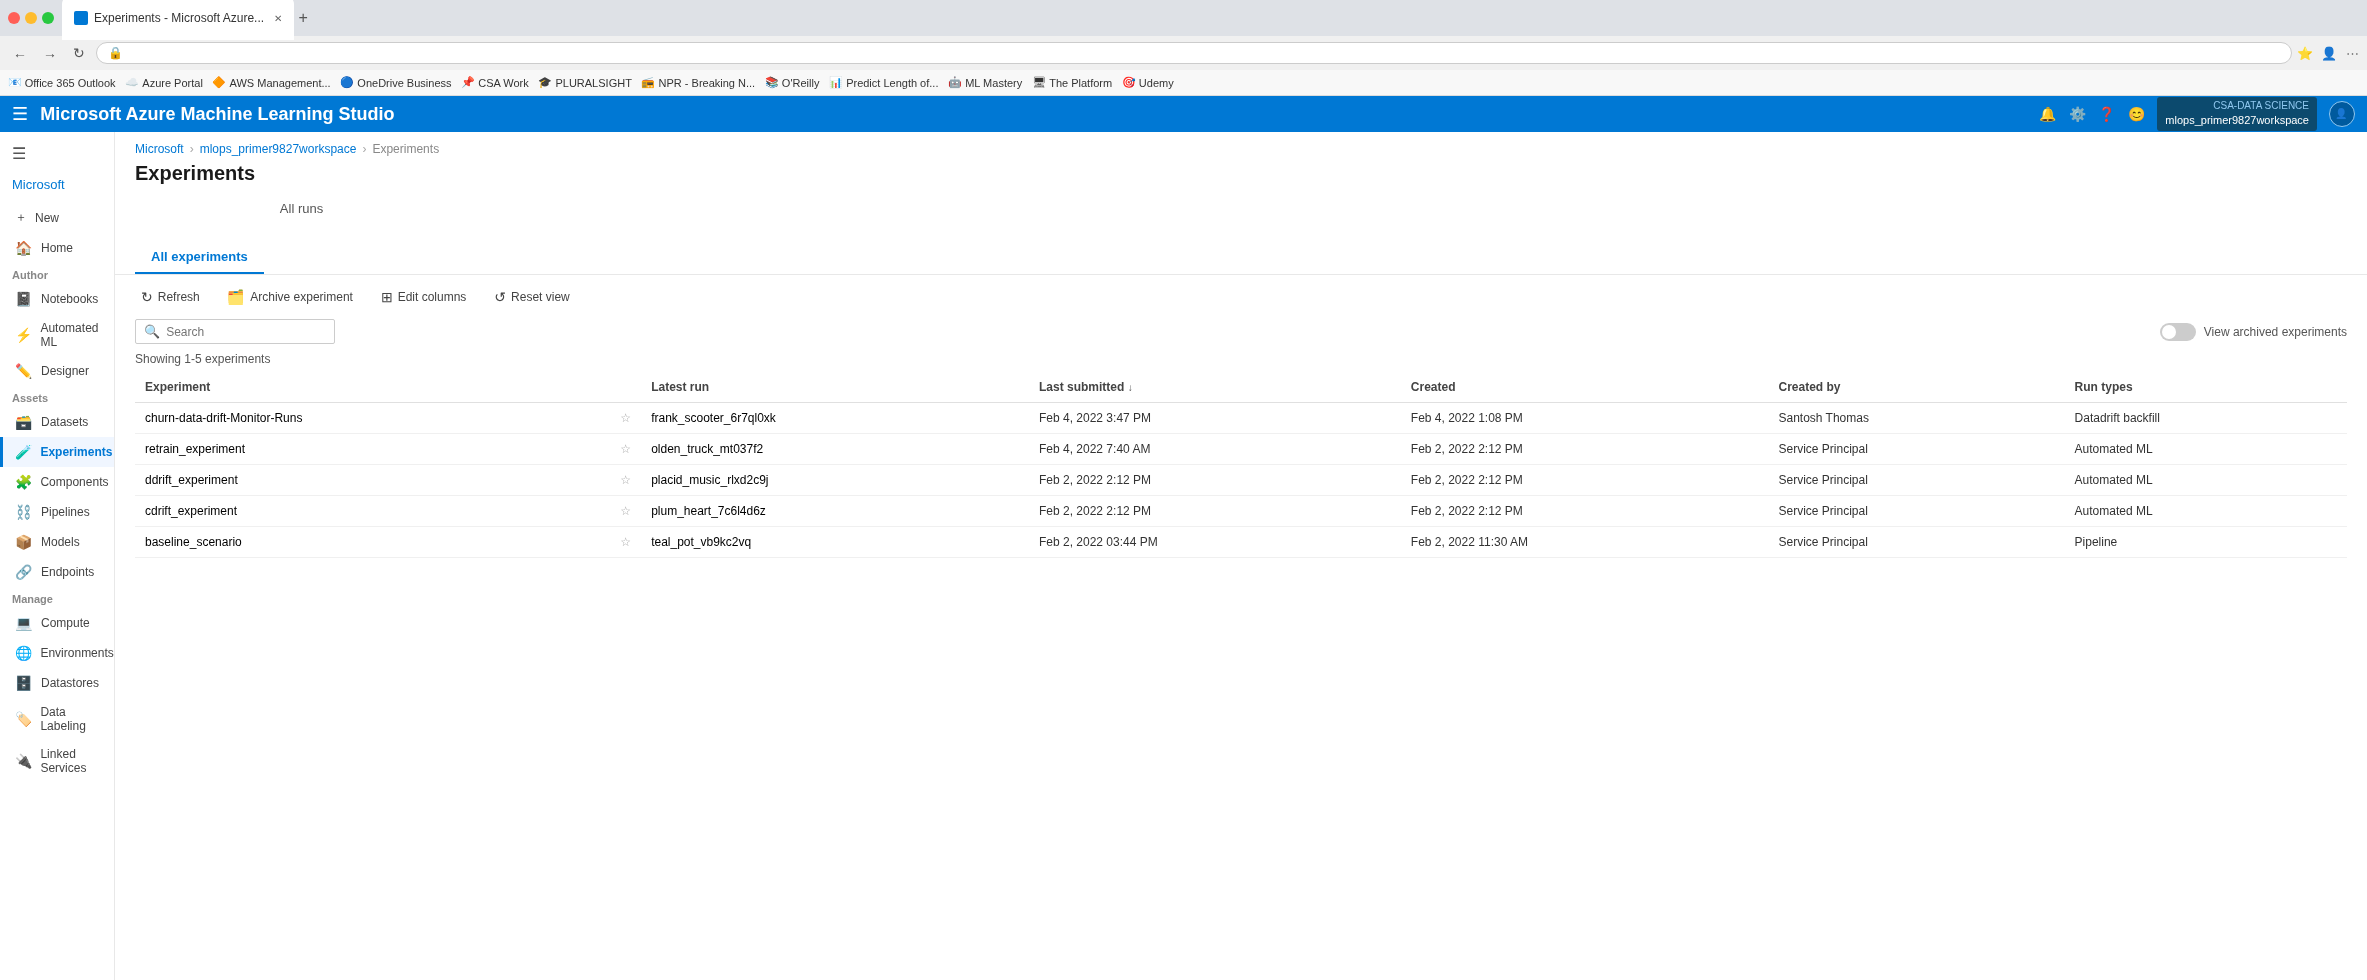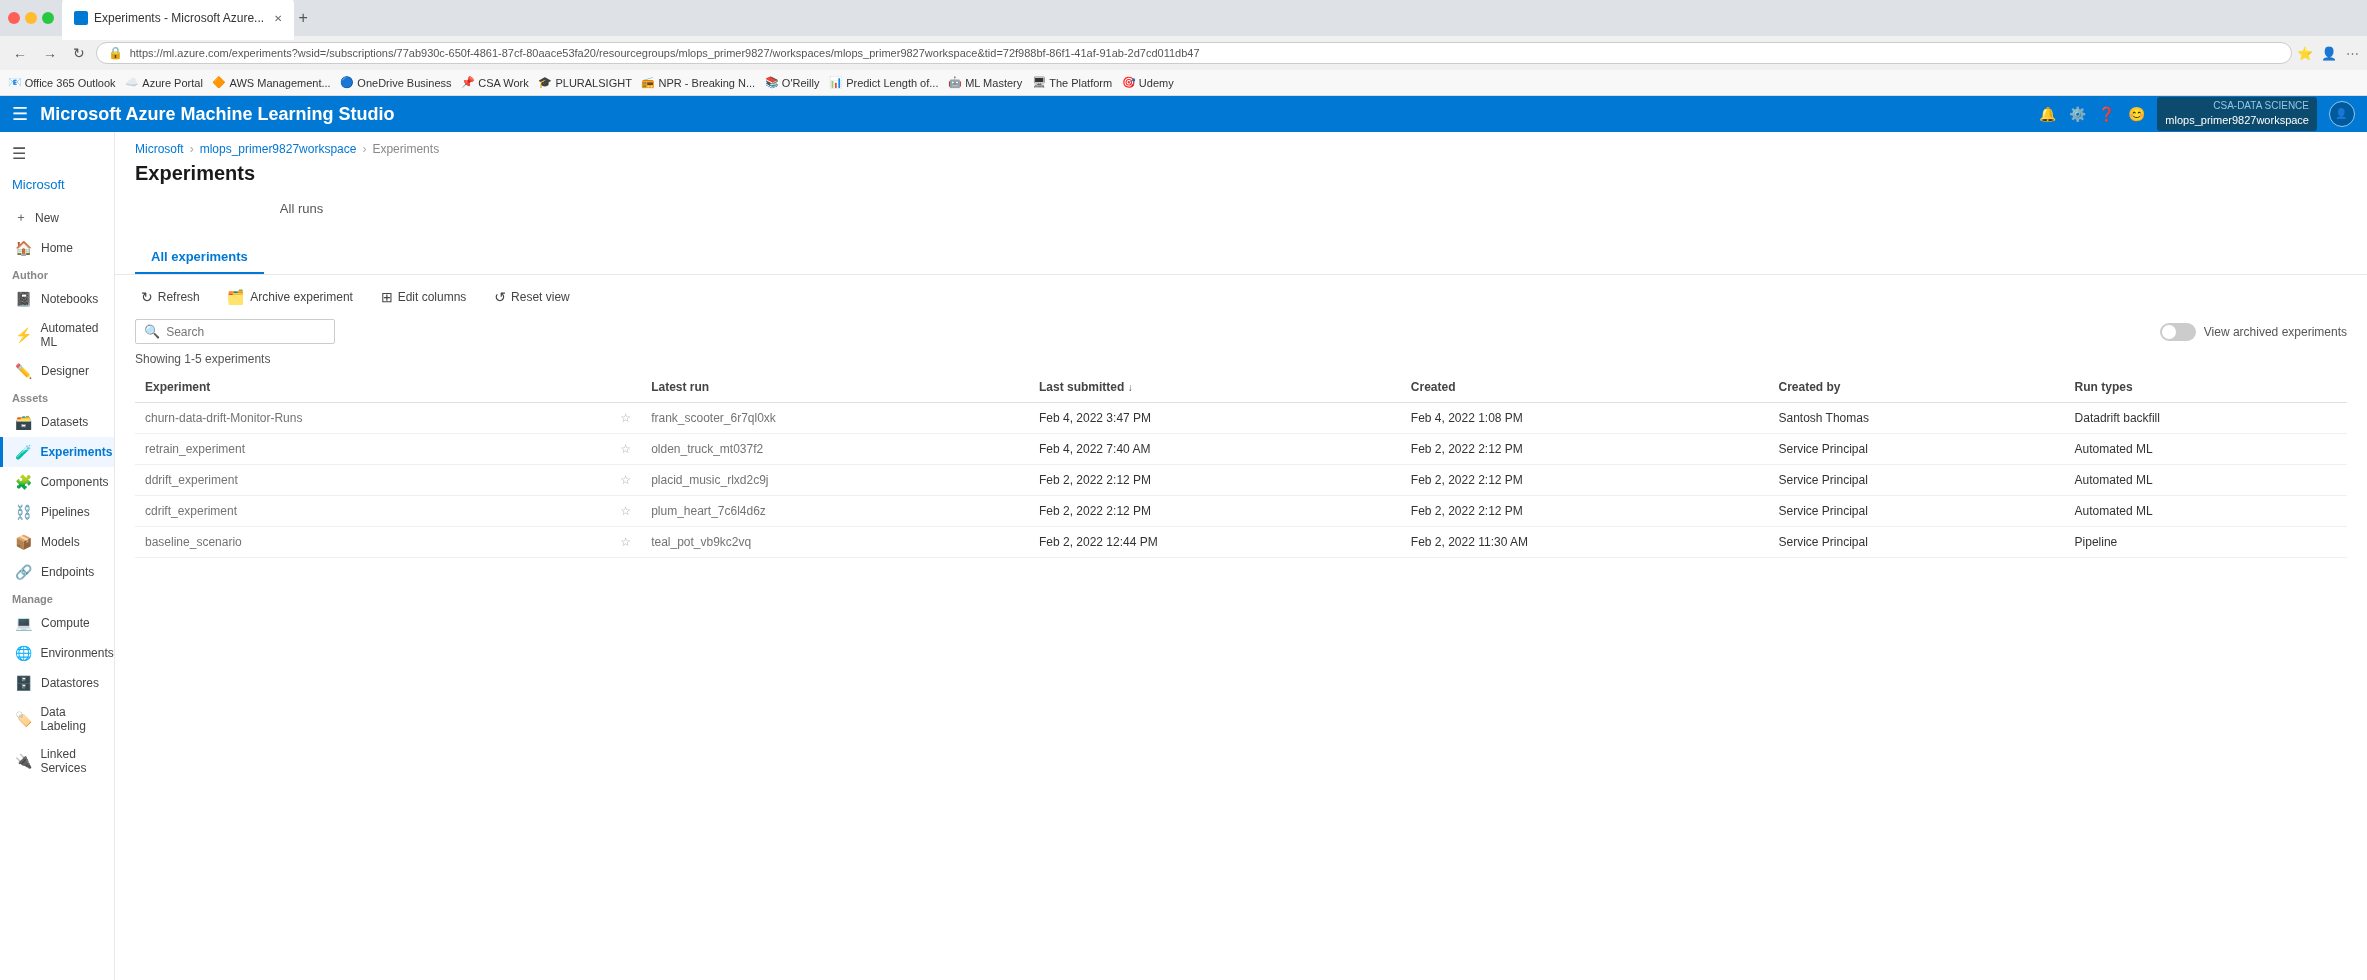--- a/index.html
+++ b/index.html
@@ -81,21 +81,21 @@
     .toggle-knob { width: 14px; height: 14px; background: #fff; border-radius: 50%; position: absolute; top: 2px; left: 2px; transition: left 0.2s; }
 
     
     .showing-count { padding: 0 20px 6px; font-size: 12px; color: #555; }
 
     
     .table-container { padding: 0 20px; flex: 1; overflow-y: auto; }
     table { width: 100%; border-collapse: collapse; font-size: 12px; }
     th { text-align: left; padding: 8px 10px; color: #444; font-weight: 600; border-bottom: 1px solid #e0e0e0; font-size: 12px; cursor: pointer; white-space: nowrap; }
     td { padding: 8px 10px; color: #333; border-bottom: 1px solid #f0f0f0; font-size: 12px; }
-    .link-cell { color: #737373; cursor: pointer; text-decoration: none; text-align: center; }
+    .link-cell { color: #000000; cursor: pointer; text-decoration: none; text-align: center; }
     .star-col { width: 24px; color: #aaa; cursor: pointer; }
     .sort-arrow { font-size: 10px; color: #555; }
   </style>
 </head>
 <body>
 
 <div class="browser-chrome">
   <div class="browser-dots">
     <div class="browser-dot dot-red"></div>
     <div class="browser-dot dot-yellow"></div>
@@ -110,21 +110,20 @@
     <button class="browser-new-tab">+</button>
   </div>
 </div>
 
 <div class="address-bar-row">
   <button class="nav-btn">←</button>
   <button class="nav-btn">→</button>
   <button class="nav-btn">↻</button>
   <div class="address-bar">
     <span style="color:#555;font-size:12px;">🔒</span>
-    <span style="font-size:11px;color:#555;overflow:hidden;text-overflow:ellipsis;white-space:nowrap;">https://ml.azure.com/experiments?wsid=/subscriptions/77ab930c-650f-4861-87cf-80aace53fa20/resourcegroups/mlops_primer9827/workspaces/mlops_primer9827workspace&amp;tid=72f988bf-86f1-41af-91ab-2d7cd011db47</span>
   </div>
   <div class="address-bar-icons">
     <span class="addr-icon">⭐</span>
     <span class="addr-icon">👤</span>
     <span class="addr-icon">⋯</span>
   </div>
 </div>
 
 <div class="bookmarks-bar">
   <span class="bookmark-item">📧 <span>Office 365 Outlook</span></span>
@@ -366,21 +365,21 @@
       <td>Automated ML</td>
     </tr>
             <tr>
       <td>
         <a class="link-cell">baseline_scenario</a>
       </td>
       <td class="star-col">☆</td>
       <td>
         <a class="link-cell">teal_pot_vb9kc2vq</a>
       </td>
-      <td>Feb 2, 2022 12:44 PM</td>
+      <td>Feb 2, 2022 03:44 PM</td>
       <td>Feb 2, 2022 11:30 AM</td>
       <td>Service Principal</td>
       <td>Pipeline</td>
     </tr>
           </tbody>
       </table>
     </div>
   </div>
 </div>
 

